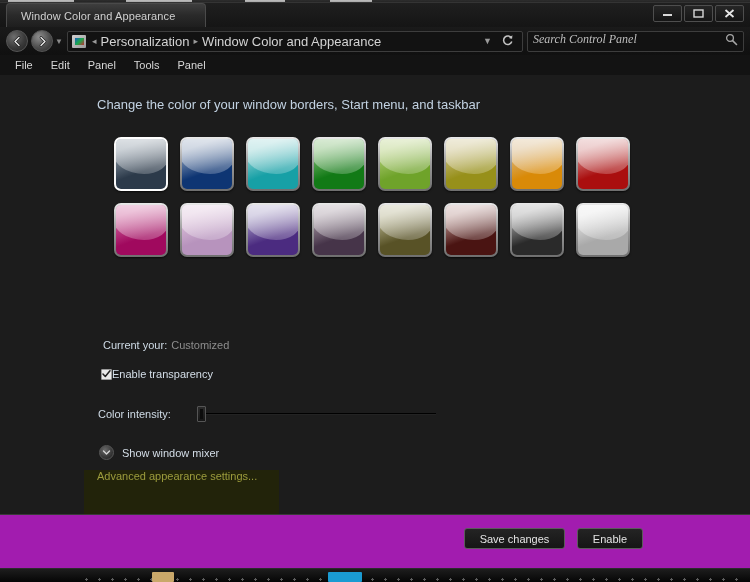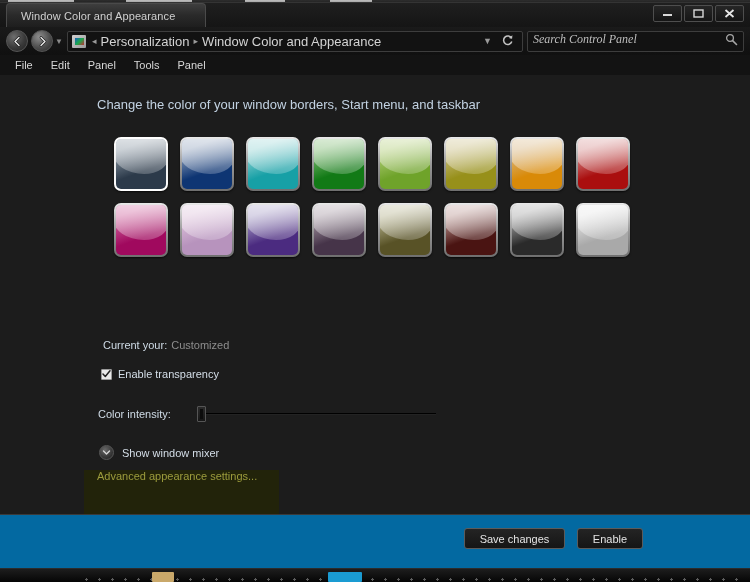--- a/index.html
+++ b/index.html
@@ -257,21 +257,21 @@
     font-size: 11px;
     color: #cfdbe6;
     white-space: nowrap;
   }
   .currentcolor .val { color: #8d8d8d; margin-left: 4px; }
 
   
   .checkrow {
     position: absolute;
     left: 101px; top: 293px;
-    display: flex; align-items: center; gap: 6px;
+    display: flex; align-items: center; 
   }
   .checkbox {
     width: 11px; height: 11px;
     background: #e8e8e8;
     border: 1px solid #9a9a9a;
     border-radius: 1px;
     display: flex; align-items: center; justify-content: center;
     flex: none;
   }
   .checkrow .lbl { font-size: 11px; color: #d4dee8; white-space: nowrap; }
@@ -338,21 +338,21 @@
     margin-left: 13px;
     font-size: 11px;
     color: #9c9c3c;
     white-space: nowrap;
   }
 
   
   .footer {
     position: absolute;
     left: 0; bottom: 0; width: 750px; height: 55px;
-    background: #0369a1;
+    background: #a21caf;
     border-top: 1px solid #3a3a3a;
   }
   .footer-btns {
     position: absolute;
     right: 107px; top: 13px;
     display: flex; gap: 12px;
   }
   .btn {
     min-width: 66px; height: 21px;
     padding: 0 12px;

